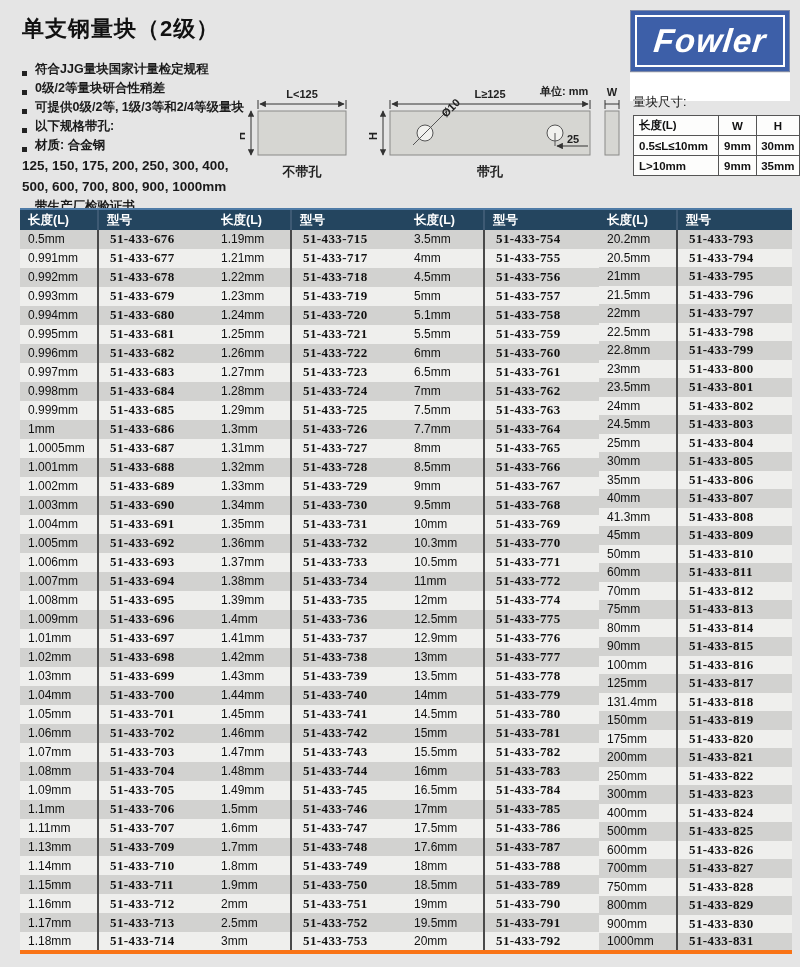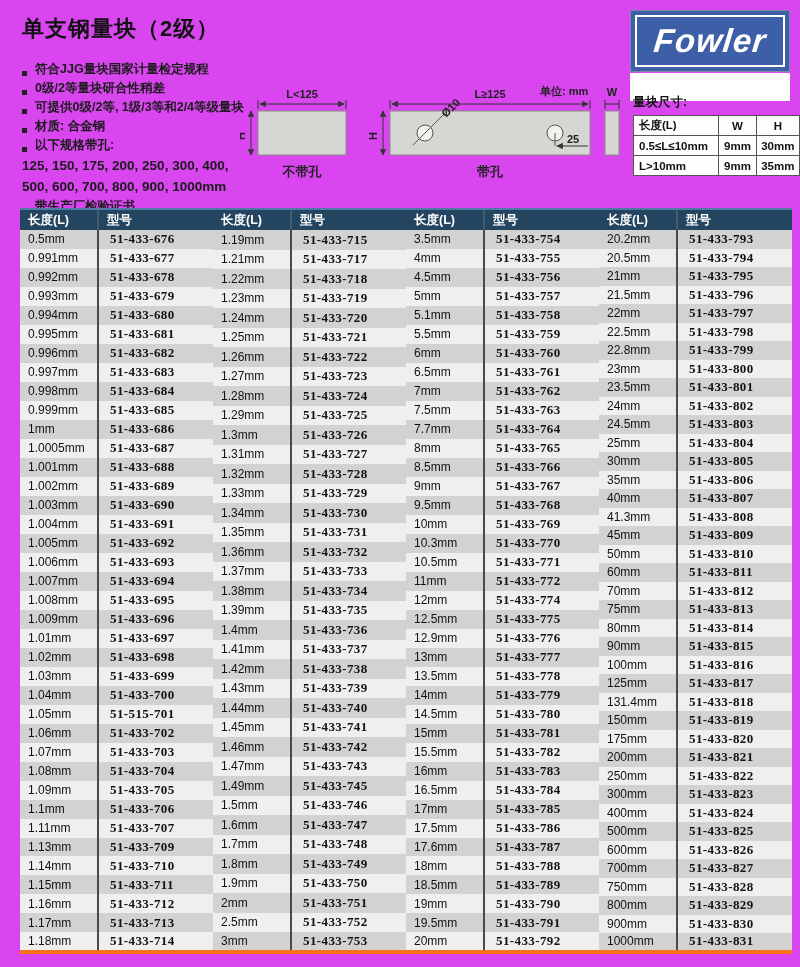--- a/index.html
+++ b/index.html
@@ -1,17 +1,17 @@
 <!DOCTYPE html>
 <html><head>
 <meta charset="utf-8">
 <style>
   * { margin:0; padding:0; box-sizing:border-box; }
   body { width:800px; height:967px; font-family:"Liberation Sans", sans-serif; background:#fff; }
-  .page { position:relative; width:800px; height:967px; background:#d946ef; overflow:hidden; }
+  .page { position:relative; width:800px; height:967px; background:#e5e5e5; overflow:hidden; }
 
   .page-title { position:absolute; left:22px; top:14px; font-size:22px; font-weight:bold; color:#111; letter-spacing:1px; }
 
   
   .logo-box { position:absolute; left:630px; top:10px; width:160px; height:62px; background:#3d5fa8; border:1px solid #7d89a8; display:flex; align-items:center; justify-content:center; }
   .logo-inner { width:150px; height:52px; border:2px solid #ffffff; display:flex; align-items:center; justify-content:center; }
   .logo-text { color:#fff; font-style:italic; font-weight:bold; font-size:33px; letter-spacing:1px; transform:skewX(-6deg); }
   .logo-under { position:absolute; left:630px; top:73px; width:160px; height:28px; background:#ffffff; }
 
   
@@ -21,21 +21,21 @@
   .cont-line { font-size:13.5px; line-height:21px; }
 
   
   .diagram { position:absolute; left:240px; top:80px; width:400px; height:114px; }
   .diagram text { font-family:"Liberation Sans", sans-serif; fill:#222; }
   .dim-lbl { font-size:11px; font-weight:bold; }
   .cap-lbl { font-size:13px; font-weight:bold; }
 
   
   .size-wrap { position:absolute; left:633px; top:94px; }
-  .size-title { font-size:12.5px; font-weight:bold; color:#111; margin-bottom:4px; }
+  .size-title { font-size:12.5px; font-weight:normal; color:#111; margin-bottom:4px; }
   .size-table { border-collapse:collapse; background:#fdfdfc; }
   .size-table th, .size-table td { border:1px solid #555; font-size:11.5px; font-weight:bold; height:20px; color:#111; }
   .size-table th:first-child, .size-table td:first-child { width:86px; text-align:left; padding-left:5px; }
   .size-table th:nth-child(2), .size-table td:nth-child(2) { width:38px; text-align:center; }
   .size-table th:nth-child(3), .size-table td:nth-child(3) { width:44px; text-align:center; }
 
   
   .tables { position:absolute; left:20px; top:208px; width:766px; display:flex; justify-content:space-between; }
   table.spec { border-collapse:collapse; width:176px; table-layout:fixed; }
   table.spec thead th { background:#24455f; border-top:2px solid #4f7ba6; color:#fff; font-size:12.5px; font-weight:bold; height:21px; text-align:left; padding-left:8px; }
@@ -69,25 +69,25 @@
     <li>
         <span class="bullet-sq"></span>
         <span>0级/2等量块研合性稍差</span>
       </li>
     <li>
         <span class="bullet-sq"></span>
         <span>可提供0级/2等, 1级/3等和2/4等级量块</span>
       </li>
     <li>
         <span class="bullet-sq"></span>
-        <span>材质: 合金钢</span>
+        <span>以下规格带孔:</span>
       </li>
     <li>
         <span class="bullet-sq"></span>
-        <span>以下规格带孔:</span>
+        <span>材质: 合金钢</span>
       </li>
     <li class="cont-line">125, 150, 175, 200, 250, 300, 400,</li>
     <li class="cont-line">500, 600, 700, 800, 900, 1000mm</li>
     <li>
         <span class="bullet-sq"></span>
         <span>带生产厂检验证书</span>
       </li>
   </ul>
 
   <svg class="diagram" viewBox="0 0 400 114" xmlns="http://www.w3.org/2000/svg">
@@ -260,21 +260,21 @@
           <tr>
             <td class="len">1.03mm</td>
             <td class="mod">51-433-699</td>
           </tr>
           <tr>
             <td class="len">1.04mm</td>
             <td class="mod">51-433-700</td>
           </tr>
           <tr>
             <td class="len">1.05mm</td>
-            <td class="mod">51-515-701</td>
+            <td class="mod">51-433-701</td>
           </tr>
           <tr>
             <td class="len">1.06mm</td>
             <td class="mod">51-433-702</td>
           </tr>
           <tr>
             <td class="len">1.07mm</td>
             <td class="mod">51-433-703</td>
           </tr>
           <tr>
@@ -433,20 +433,24 @@
           </tr>
           <tr>
             <td class="len">1.46mm</td>
             <td class="mod">51-433-742</td>
           </tr>
           <tr>
             <td class="len">1.47mm</td>
             <td class="mod">51-433-743</td>
           </tr>
           <tr>
+            <td class="len">1.48mm</td>
+            <td class="mod">51-433-744</td>
+          </tr>
+          <tr>
             <td class="len">1.49mm</td>
             <td class="mod">51-433-745</td>
           </tr>
           <tr>
             <td class="len">1.5mm</td>
             <td class="mod">51-433-746</td>
           </tr>
           <tr>
             <td class="len">1.6mm</td>
             <td class="mod">51-433-747</td>

